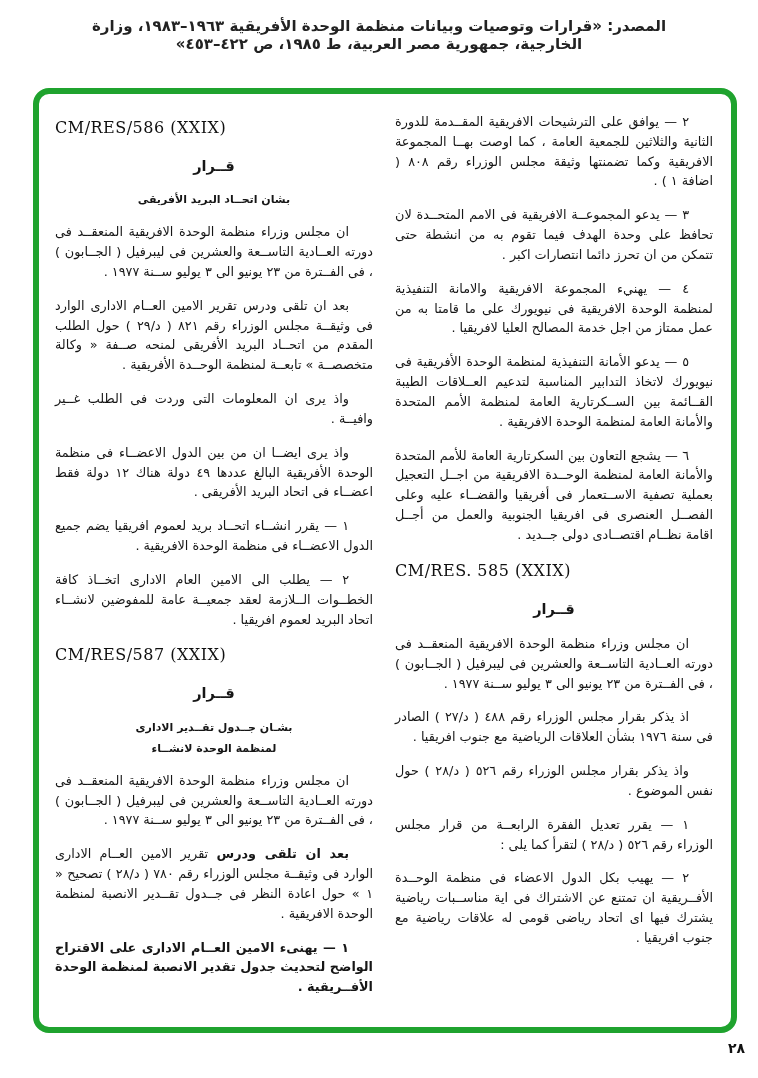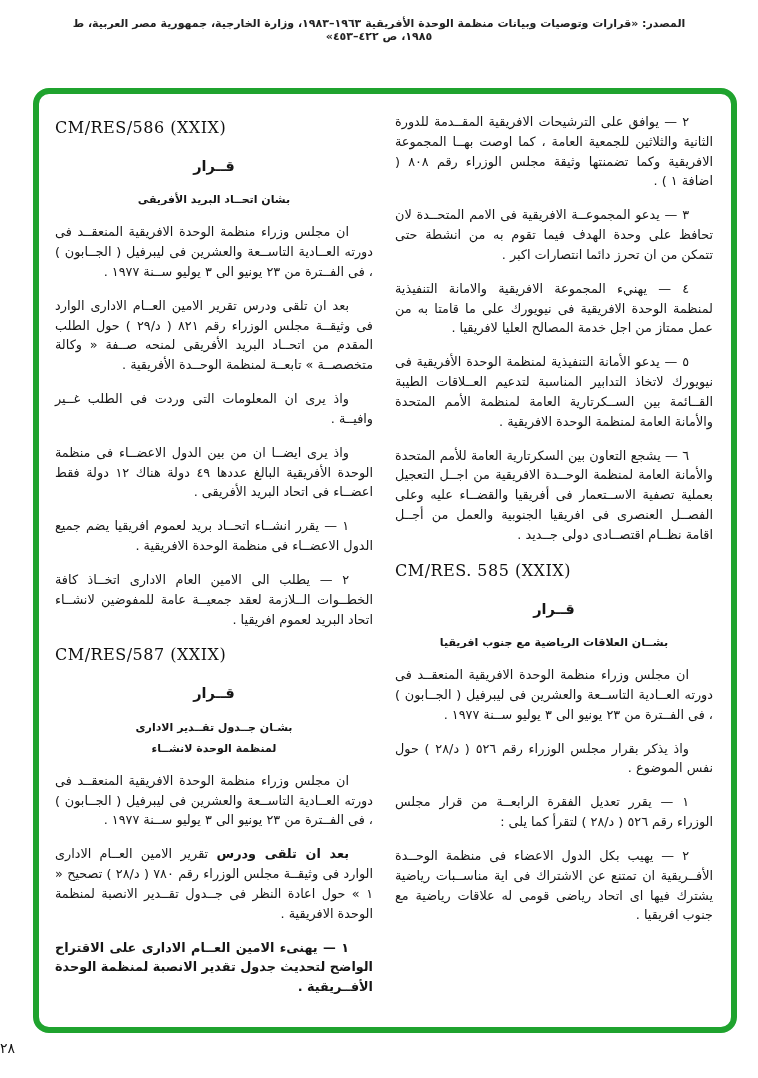--- a/index.html
+++ b/index.html
@@ -4,21 +4,21 @@
 <style>
   html,body{margin:0;padding:0;}
   body{
     width:758px;height:1078px;position:relative;overflow:hidden;
     background:#ffffff;color:#111;
     font-family:"DejaVu Sans", sans-serif;
   }
   
   .page-header{position:absolute;top:12px;left:0;width:758px;text-align:center;direction:rtl;}
   .hdr1{font-weight:bold;font-size:16px;line-height:1.4;letter-spacing:0;padding:0 40px;}
-  .hdr2{font-weight:bold;font-size:11px;margin-top:5px;color:#222;padding:0 70px;}
+  .hdr2{font-weight:bold;font-size:15px;margin-top:5px;color:#222;padding:0 70px;}
   
   .frame{
     position:absolute;left:33px;top:88px;width:704px;height:945px;
     box-sizing:border-box;border:6px solid #1fa32e;border-radius:16px;
     padding:18px 18px 10px 16px;background:#fff;
   }
   .cols{display:flex;direction:rtl;gap:22px;height:100%;}
   .col{
     flex:1;min-width:0;direction:rtl;text-align:justify;
     font-size:12.8px;line-height:1.55;color:#161616;
@@ -30,22 +30,22 @@
     direction:ltr;text-align:left;unicode-bidi:embed;
     font-family:"DejaVu Serif", serif;font-size:16px;letter-spacing:.5px;
     margin:4px 0 14px;color:#101010;
   }
   .res-ref.mid{margin-top:12px;}
   .decree{text-align:center;font-weight:bold;font-size:14.5px;margin:2px 0 14px;}
   .subject{text-align:center;font-weight:bold;font-size:11px;margin:0 0 14px;}
   .subject.tight{margin-bottom:4px;}
   
   .page-num{
-    position:absolute;left:0;top:1040px;width:745px;text-align:left;
-    font-weight:normal;font-size:14px;color:#111;
+    position:absolute;left:0;top:1040px;width:745px;text-align:right;
+    font-weight:bold;font-size:14px;color:#111;
   }
 </style>
 </head>
 <body>
 
 <header class="page-header">
   <div class="hdr2">المصدر: «قرارات وتوصيات وبيانات منظمة الوحدة الأفريقية ١٩٦٣–١٩٨٣، وزارة الخارجية، جمهورية مصر العربية، ط ١٩٨٥، ص ٤٢٢–٤٥٣»</div>
 </header>
 
 <main class="frame" style="border-color: rgb(31, 163, 46);">
@@ -53,23 +53,23 @@
 
     <section class="col">
       <p class="para">٢ — يوافق على الترشيحات الافريقية المقــدمة للدورة الثانية والثلاثين للجمعية العامة ، كما اوصت بهــا المجموعة الافريقية وكما تضمنتها وثيقة مجلس الوزراء رقم ٨٠٨ ( اضافة ١ ) .</p>
       <p class="para">٣ — يدعو المجموعــة الافريقية فى الامم المتحــدة لان تحافظ على وحدة الهدف فيما تقوم به من انشطة حتى تتمكن من ان تحرز دائما انتصارات اكبر .</p>
       <p class="para">٤ — يهنيء المجموعة الافريقية والامانة التنفيذية لمنظمة الوحدة الافريقية فى نيويورك على ما قامتا به من عمل ممتاز من اجل خدمة المصالح العليا لافريقيا .</p>
       <p class="para">٥ — يدعو الأمانة التنفيذية لمنظمة الوحدة الأفريقية فى نيويورك لاتخاذ التدابير المناسبة لتدعيم العــلاقات الطيبة القــائمة بين الســكرتارية العامة لمنظمة الأمم المتحدة والأمانة العامة لمنظمة الوحدة الافريقية .</p>
       <p class="para">٦ — يشجع التعاون بين السكرتارية العامة للأمم المتحدة والأمانة العامة لمنظمة الوحــدة الافريقية من اجــل التعجيل بعملية تصفية الاســتعمار فى أفريقيا والقضــاء عليه وعلى الفصــل العنصرى فى افريقيا الجنوبية والعمل من أجــل اقامة نظــام اقتصــادى دولى جــديد .</p>
 
       <div class="res-ref mid">CM/RES. 585 (XXIX)</div>
       <div class="decree">قــرار</div>
-      <div class="subject">بشــان العلاقات الرياضية مع جنوب افريقيا</div>
 
       <p class="para">ان مجلس وزراء منظمة الوحدة الافريقية المنعقــد فى دورته العــادية التاســعة والعشرين فى ليبرفيل ( الجــابون ) ، فى الفــترة من ٢٣ يونيو الى ٣ يوليو ســنة ١٩٧٧ .</p>
+      <p class="para">اذ يذكر بقرار مجلس الوزراء رقم ٤٨٨ ( د/٢٧ ) الصادر فى سنة ١٩٧٦ بشأن العلاقات الرياضية مع جنوب افريقيا .</p>
       <p class="para">واذ يذكر بقرار مجلس الوزراء رقم ٥٢٦ ( د/٢٨ ) حول نفس الموضوع .</p>
       <p class="para">١ — يقرر تعديل الفقرة الرابعــة من قرار مجلس الوزراء رقم ٥٢٦ ( د/٢٨ ) لتقرأ كما يلى :</p>
       <p class="para">٢ — يهيب بكل الدول الاعضاء فى منظمة الوحــدة الأفــريقية ان تمتنع عن الاشتراك فى اية مناســبات رياضية يشترك فيها اى اتحاد رياضى قومى له علاقات رياضية مع جنوب افريقيا .</p>
     </section>
 
     <section class="col">
       <div class="res-ref">CM/RES/586 (XXIX)</div>
       <div class="decree">قــرار</div>
       <div class="subject">بشان اتحــاد البريد الأفريقى</div>
 

